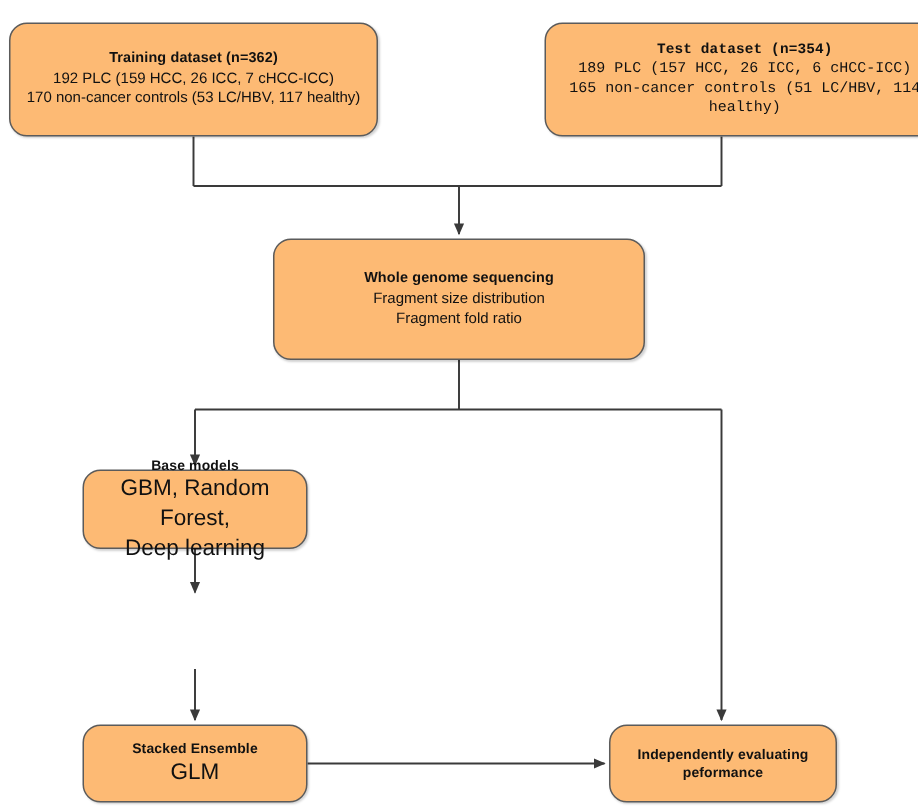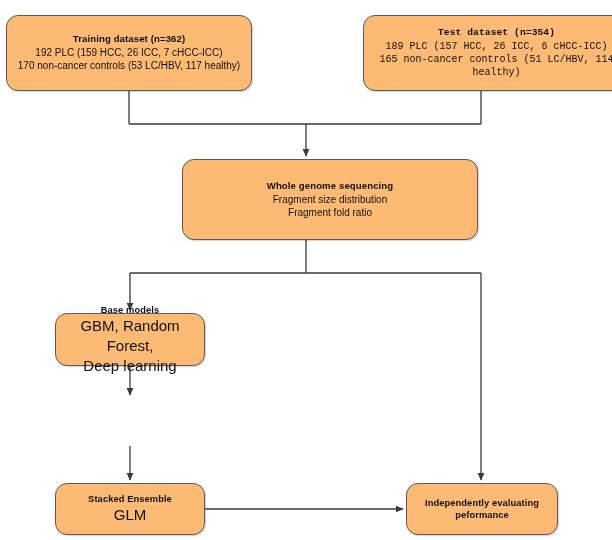--- a/index.html
+++ b/index.html
@@ -51,21 +51,21 @@
     font-size: 10px;
   }
   .node.small .title { font-size: 9.3px; }
   .node.small .line { font-size: 15px; }
 
   
   #node-training { left: 6px;   top: 15px;  width: 246px; height: 76px; }
   #node-test     { left: 363px; top: 15px;  width: 267px; height: 76px; font-family: Liberation Mono, monospace; }
 
   
-  #node-wgs      { left: 182px; top: 159px; width: 296px; height: 81px; }
+  #node-wgs      { left: 182px; top: 159px; width: 248px; height: 81px; }
 
   
   #node-base     { left: 55px;  top: 313px; width: 150px; height: 53px; text-align: center; }
   #node-criteria { left: 55px;  top: 398px; width: 150px; height: 48px; }
   #node-stacked  { left: 55px;  top: 483px; width: 150px; height: 52px; }
 
   
   #node-eval     { left: 406px; top: 483px; width: 152px; height: 52px; }
 </style>
 </head>

